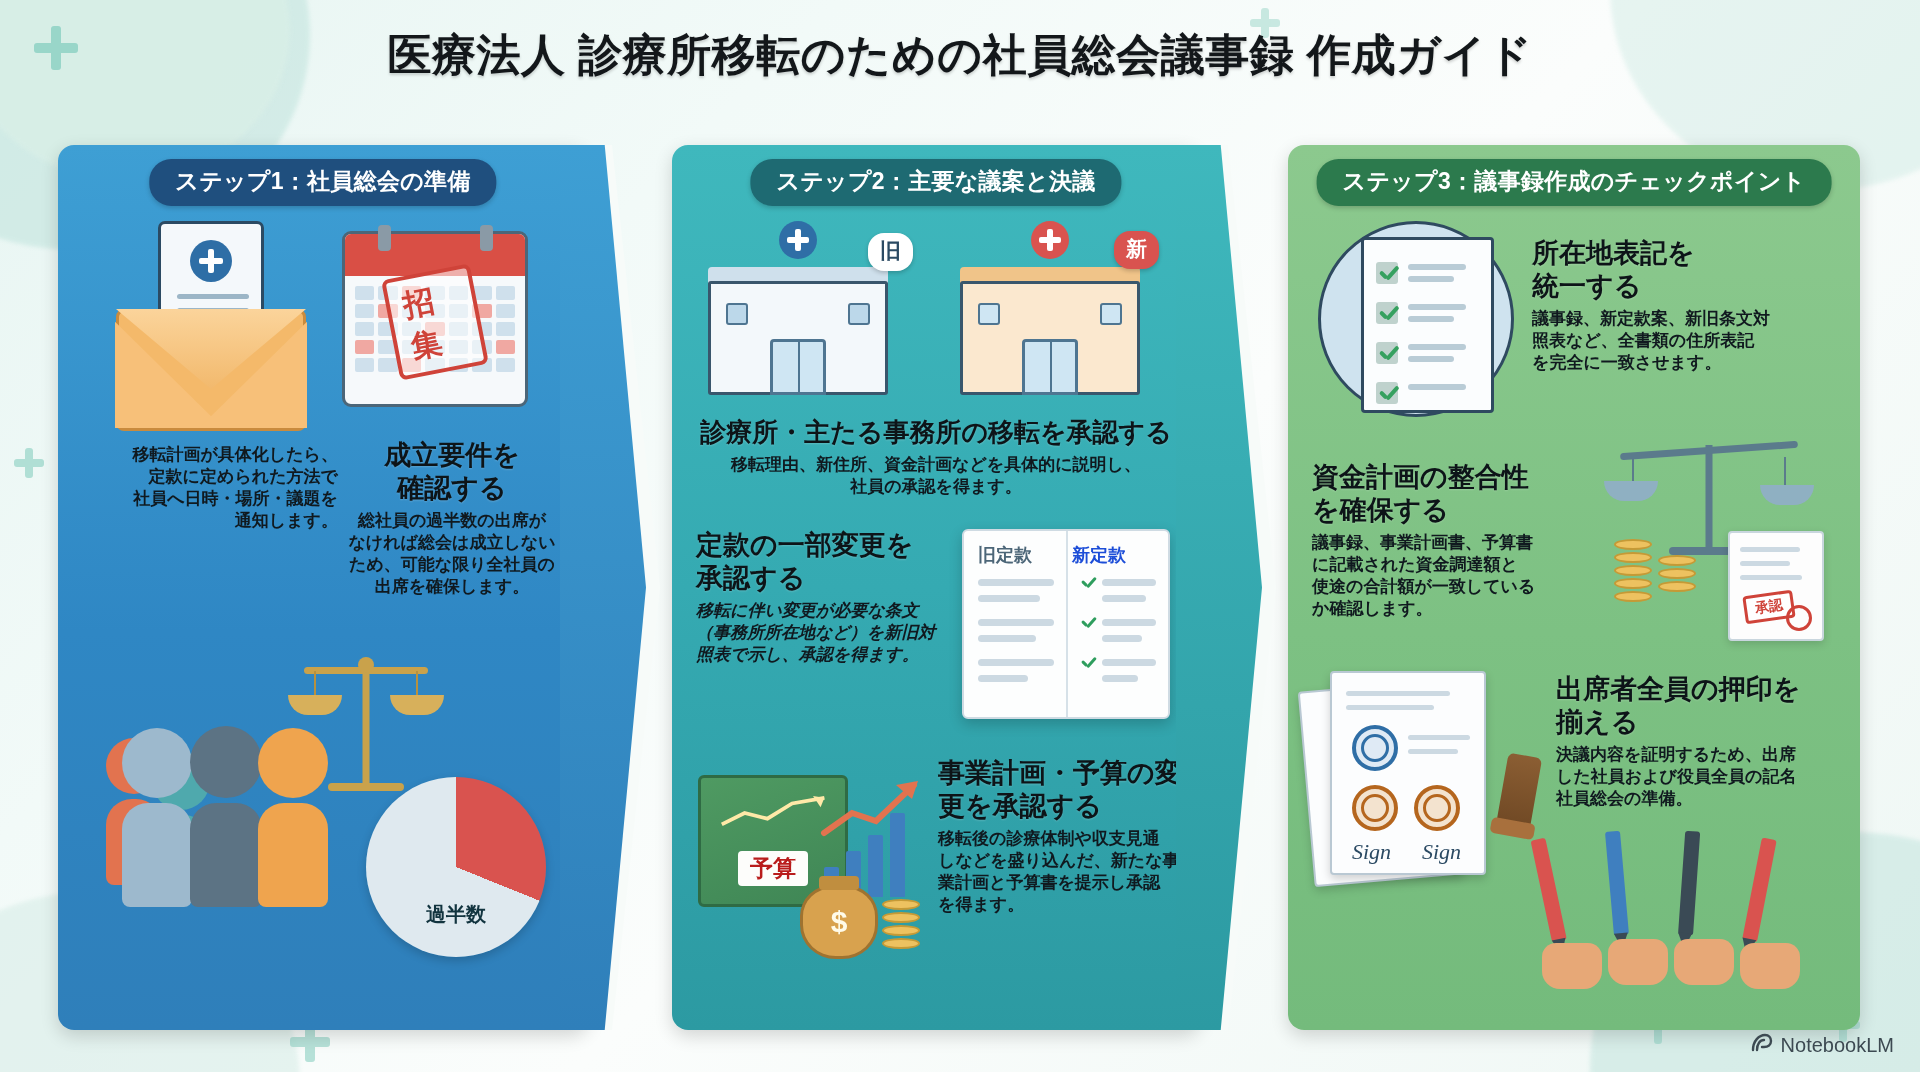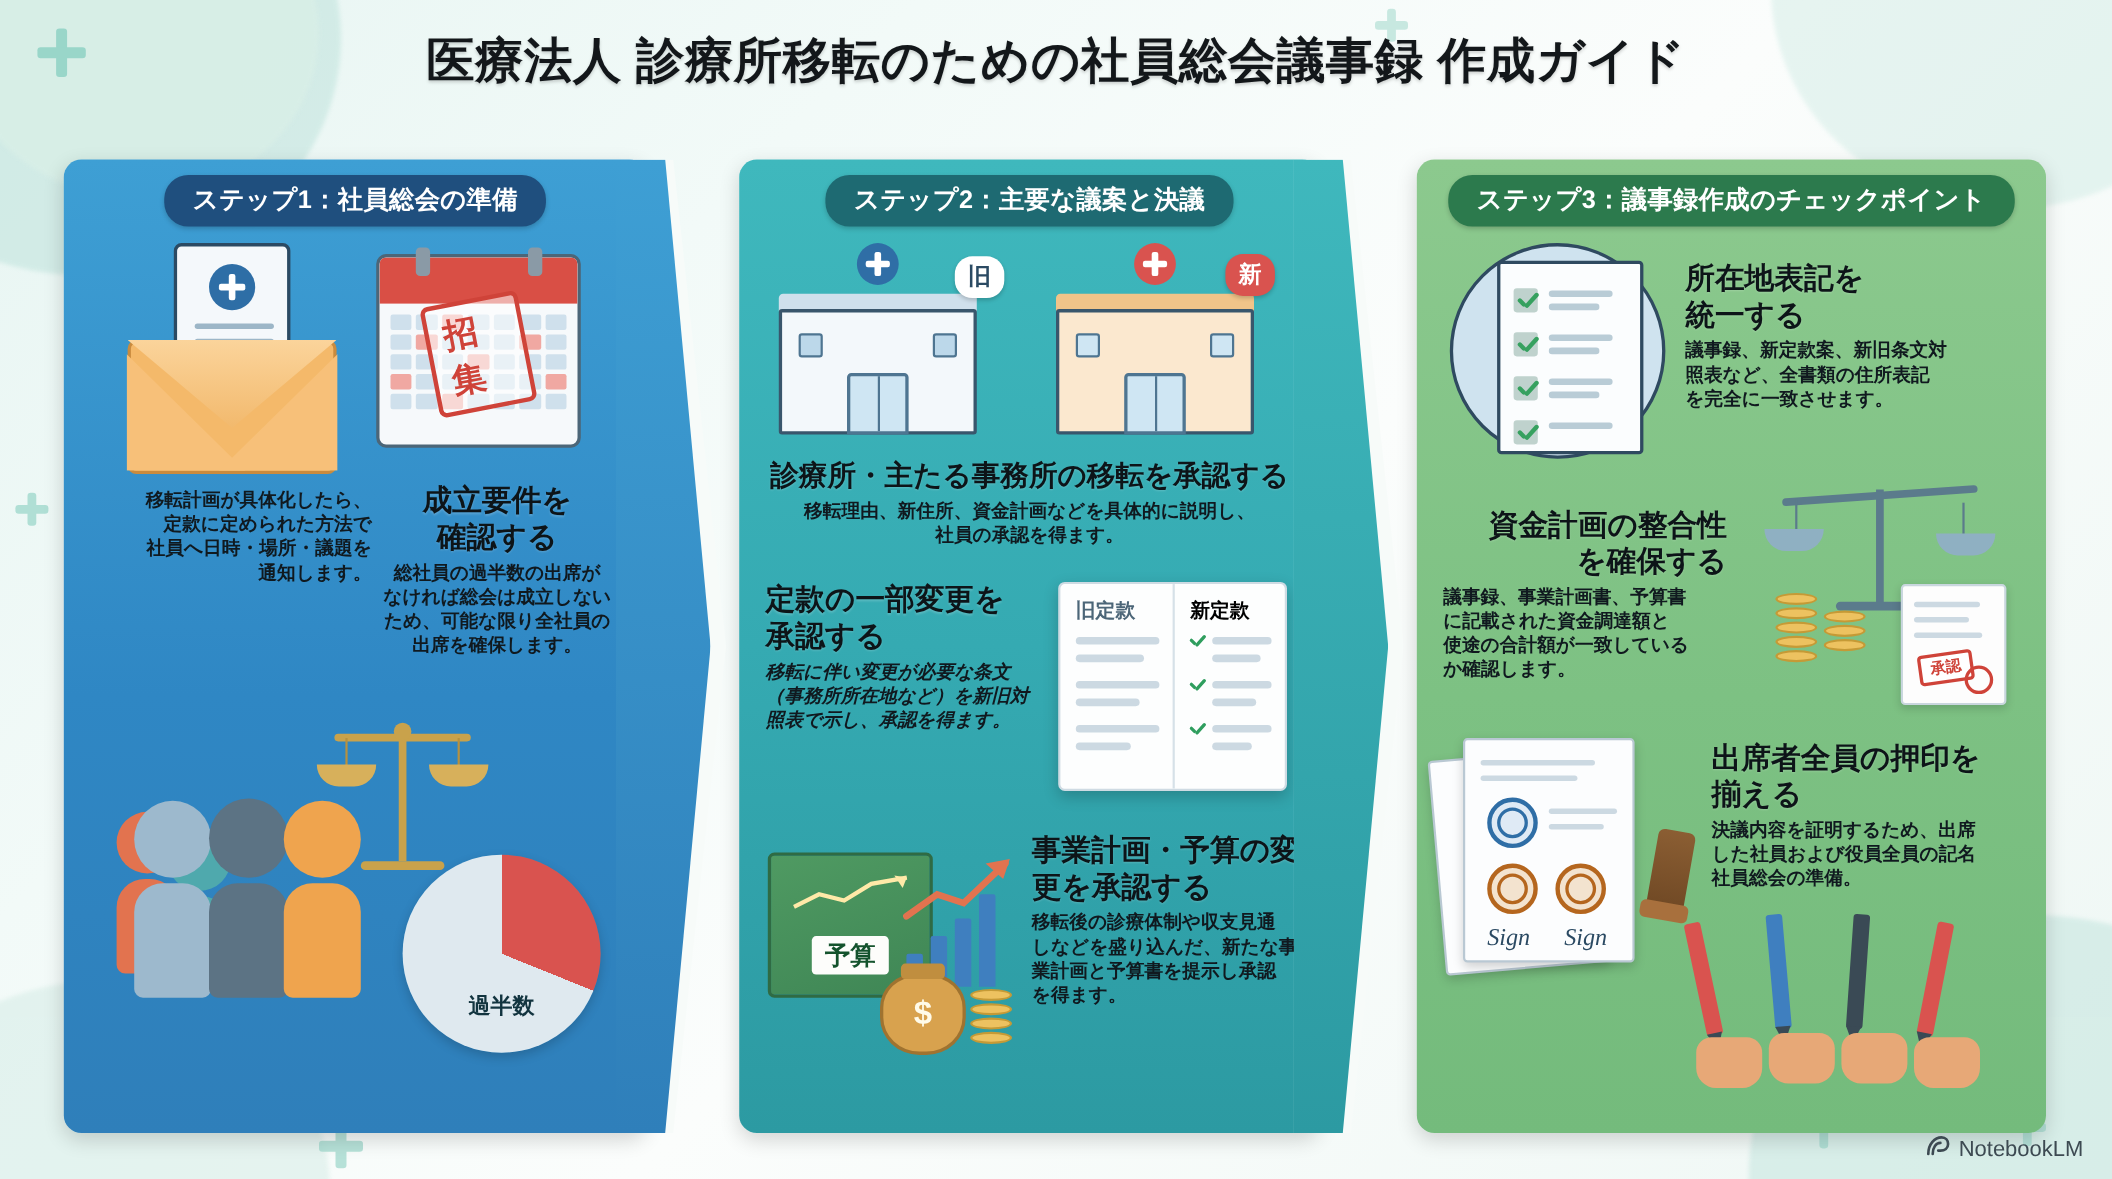--- a/index.html
+++ b/index.html
@@ -271,21 +271,21 @@
   .cmp .chk::before { content:""; position:absolute; left:1px; top:7px; width:7px; height:3px; background:#2f9e5e; border-radius:2px; transform: rotate(45deg); }
   .cmp .chk::after  { content:""; position:absolute; left:5px; top:6px; width:13px; height:3px; background:#2f9e5e; border-radius:2px; transform: rotate(-48deg); }
 
   
   .book {
     position: absolute; background: linear-gradient(160deg,#4f9a62,#3f8655);
     border: 3px solid #2f6b44; border-radius: 6px;
   }
   .book .label {
     position: absolute; left: 50%; transform: translateX(-50%); bottom: 18px;
-    background: #fdfdfb; color: #14532d; font-size: 23px; font-weight: 700;
+    background: #fdfdfb; color: #b91c1c; font-size: 23px; font-weight: 700;
     padding: 2px 12px; border-radius: 4px;
   }
   .book .spark { position: absolute; left: 14px; right: 14px; top: 16px; height: 38px; }
   .barchart { position: absolute; display: flex; align-items: flex-end; gap: 7px; }
   .barchart i { display: block; width: 15px; background: #3f7fbf; border-radius: 2px 2px 0 0; }
   .moneybag {
     position: absolute; width: 78px; height: 74px; background: #d8a24e;
     border: 3px solid #9f7330; border-radius: 42% 42% 46% 46%;
   }
   .moneybag::before {
@@ -556,21 +556,21 @@
         <div class="h" style="white-space:pre-line;">定款の一部変更を
 承認する</div>
         <div class="p" style="white-space:pre-line;font-style:italic;">移転に伴い変更が必要な条文
 （事務所所在地など）を新旧対
 照表で示し、承認を得ます。</div>
       </div>
 
       <div class="cmp" style="left:290px; top:318px; width:208px; height:190px;">
         <div class="mid"></div>
         <div class="hd" style="left:14px; color:#4c6678;">旧定款</div>
-        <div class="hd" style="left:118px; color:#000000;">新定款</div>
+        <div class="hd" style="left:108px; color:#1d4ed8;">新定款</div>
         <div class="row" style="left:14px; top:48px; width:76px;"></div>
         <div class="row" style="left:14px; top:64px; width:62px;"></div>
         <div class="row" style="left:14px; top:88px; width:76px;"></div>
         <div class="row" style="left:14px; top:104px; width:58px;"></div>
         <div class="row" style="left:14px; top:128px; width:76px;"></div>
         <div class="row" style="left:14px; top:144px; width:50px;"></div>
         <div class="chk" style="left:116px; top:44px;"></div>
         <div class="row" style="left:138px; top:48px; width:54px;"></div>
         <div class="row" style="left:138px; top:64px; width:44px;"></div>
         <div class="chk" style="left:116px; top:84px;"></div>
@@ -655,21 +655,21 @@
 
       <div class="blk" style="left:244px; top:26px; width:292px;">
         <div class="h" style="white-space:pre-line;">所在地表記を
 統一する</div>
         <div class="p" style="white-space:pre-line;">議事録、新定款案、新旧条文対
 照表など、全書類の住所表記
 を完全に一致させます。</div>
       </div>
 
       <div class="blk" style="left:24px; top:250px; width:258px;">
-        <div class="h" style="white-space:pre-line;text-align:right;">資金計画の整合性
+        <div class="h" style="white-space:pre-line;">資金計画の整合性
 を確保する</div>
         <div class="p" style="white-space:pre-line;">議事録、事業計画書、予算書
 に記載された資金調達額と
 使途の合計額が一致している
 か確認します。</div>
       </div>
 
       <div class="ic" style="left:290px; top:224px; width:262px; height:220px;">
         <div class="scales" style="left:36px; top:0; width:190px; height:120px;">
           <div class="post" style="top:10px; bottom:6px; background:#5b7b8c;"></div>

